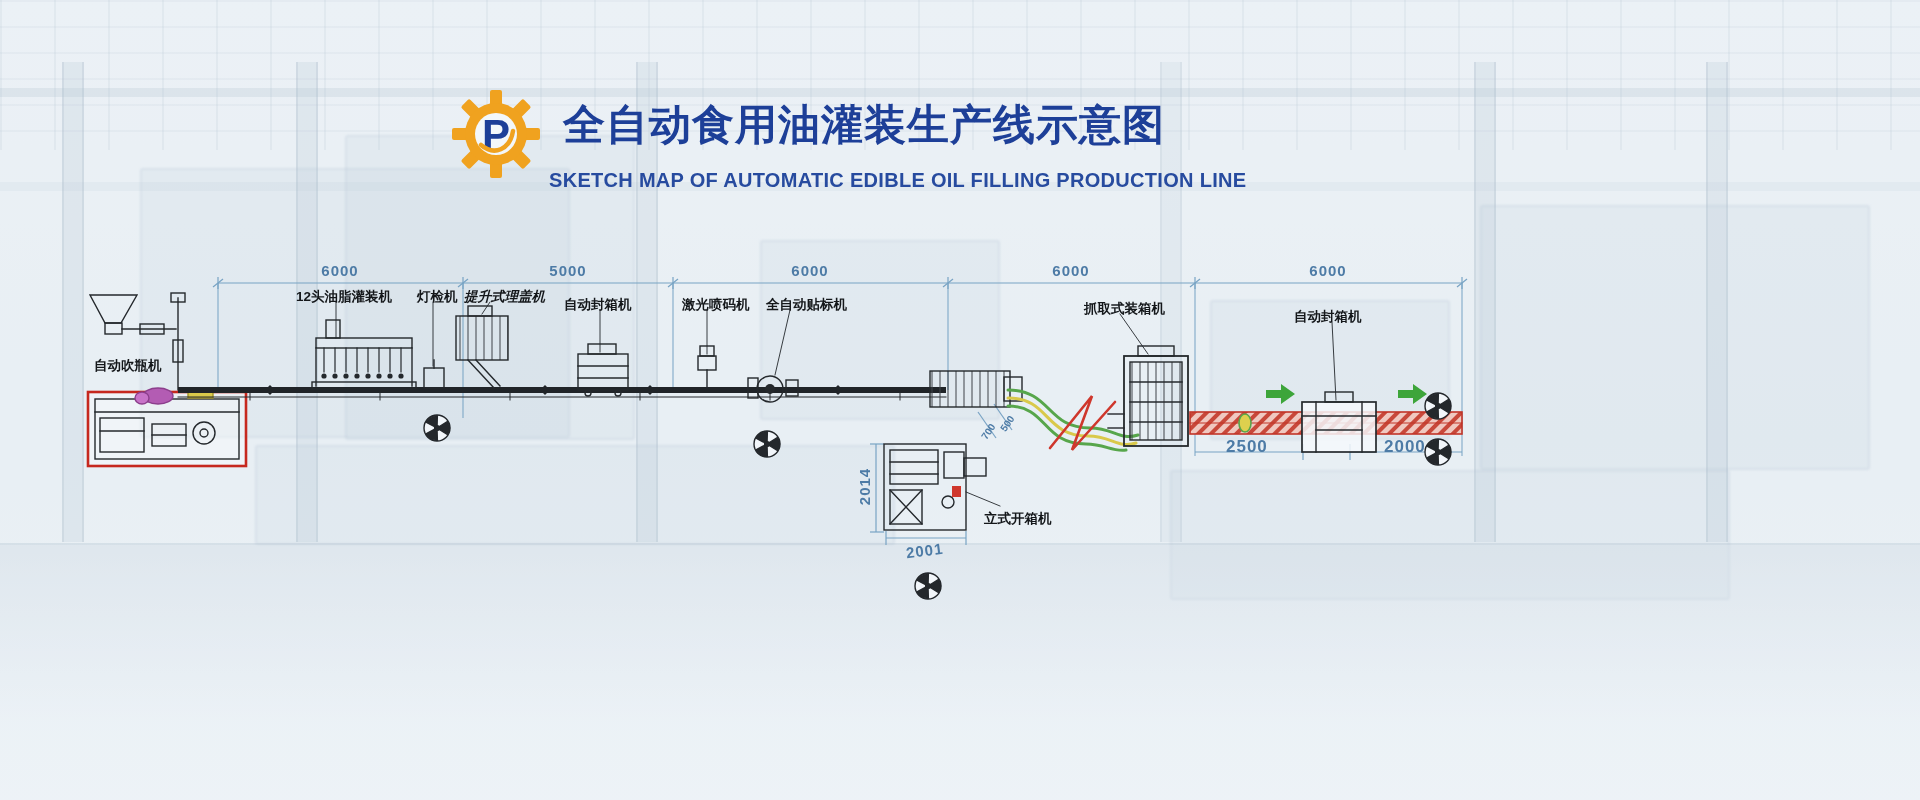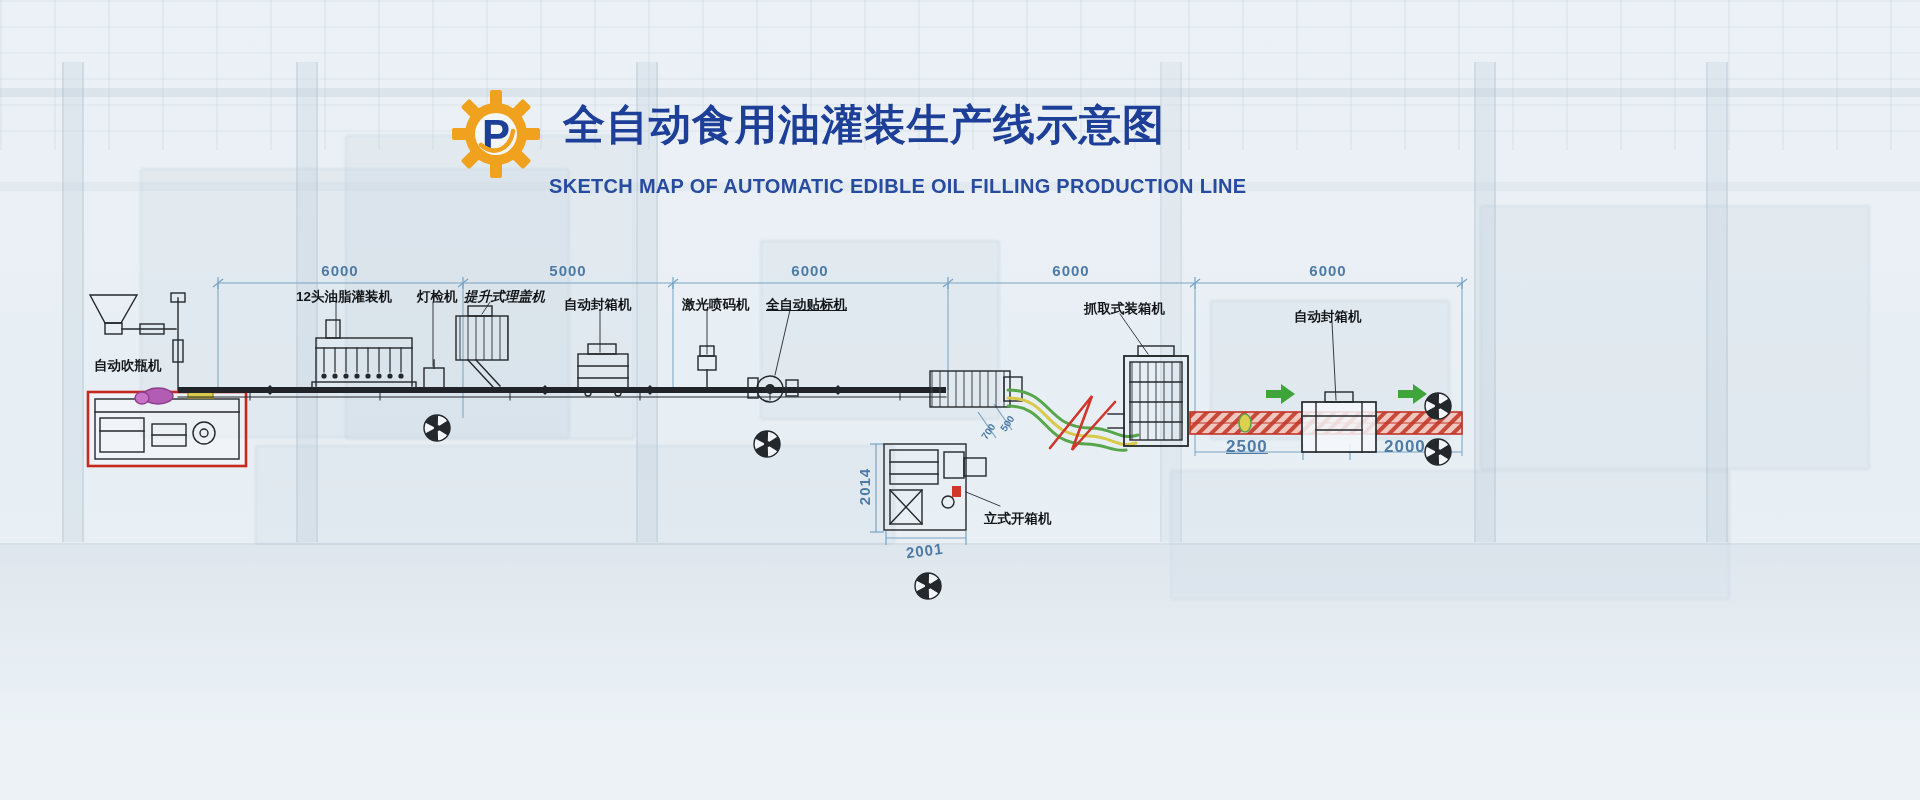--- a/index.html
+++ b/index.html
@@ -23,21 +23,21 @@
     border:2px solid rgba(120,145,170,.17); border-radius:3px; filter:blur(1px); }
   .bg-floorline { position:absolute; left:0; top:543px; width:100%; height:2px; background:rgba(120,145,170,.30); }
   .bg-floor { position:absolute; left:0; top:545px; width:100%; height:255px;
     background:linear-gradient(180deg, rgba(186,200,214,.42), rgba(232,240,246,.12) 70%); }
   .bg-veil { position:absolute; inset:0; background:rgba(242,247,251,.40); }
 
   
   .logo { position:absolute; left:452px; top:90px; width:88px; height:88px; }
   .title-cn { position:absolute; left:546px; top:97px; font-size:42px; font-weight:900;
               color:#1d3f98; letter-spacing:1px; white-space:nowrap;margin-left:17px; }
-  .title-en { position:absolute; left:549px; top:175px; font-size:20px; font-weight:700;
+  .title-en { position:absolute; left:549px; top:169px; font-size:20px; font-weight:700;
               color:#274b9f; letter-spacing:.3px; white-space:nowrap; }
 
   
   .lbl { position:absolute; font-size:13.5px; font-weight:700; color:#14171a; white-space:nowrap; }
   .dim { position:absolute; font-size:15px; font-weight:600; color:#4d7ba6;
          letter-spacing:1px; white-space:nowrap; }
   .dim-big { font-size:17px; }
   .dim-sm  { font-size:10px; letter-spacing:0; }
   .dim-seg { width:44px; text-align:center; }
   .draw { position:absolute; left:0; top:0; }
@@ -337,25 +337,25 @@
   <div class="dim dim-seg" style="left:788px; top:262px;">6000</div>
   <div class="dim dim-seg" style="left:1049px; top:262px;">6000</div>
   <div class="dim dim-seg" style="left:1306px; top:262px;">6000</div>
 
   <div class="lbl" style="left:94px;  top:357px;">自动吹瓶机</div>
   <div class="lbl" style="left:296px; top:288px;">12头油脂灌装机</div>
   <div class="lbl" style="left:417px; top:288px;">灯检机</div>
   <div class="lbl" style="left:464px; top:288px;font-style:italic;">提升式理盖机</div>
   <div class="lbl" style="left:564px; top:296px;">自动封箱机</div>
   <div class="lbl" style="left:682px; top:296px;">激光喷码机</div>
-  <div class="lbl" style="left:766px; top:296px;text-decoration:underline;">全自动贴标机</div>
+  <div class="lbl" style="left:766px; top:296px;">全自动贴标机</div>
   <div class="lbl" style="left:1084px; top:300px;">抓取式装箱机</div>
   <div class="lbl" style="left:1294px; top:308px;">自动封箱机</div>
   <div class="lbl" style="left:984px; top:510px;text-align:right;">立式开箱机</div>
 
-  <div class="dim dim-big" style="left:1226px; top:437px;text-decoration:underline;">2500</div>
+  <div class="dim dim-big" style="left:1226px; top:437px;">2500</div>
   <div class="dim dim-big" style="left:1384px; top:437px;">2000</div>
   <div class="dim" style="left:846px; top:478px; transform:rotate(-90deg);">2014</div>
   <div class="dim" style="left:906px; top:542px; transform:rotate(-7deg);">2001</div>
   <div class="dim dim-sm" style="left:980px; top:426px; transform:rotate(-56deg);">700</div>
   <div class="dim dim-sm" style="left:999px; top:418px; transform:rotate(-56deg);">500</div>
 
 </div>
 
 </body></html>

